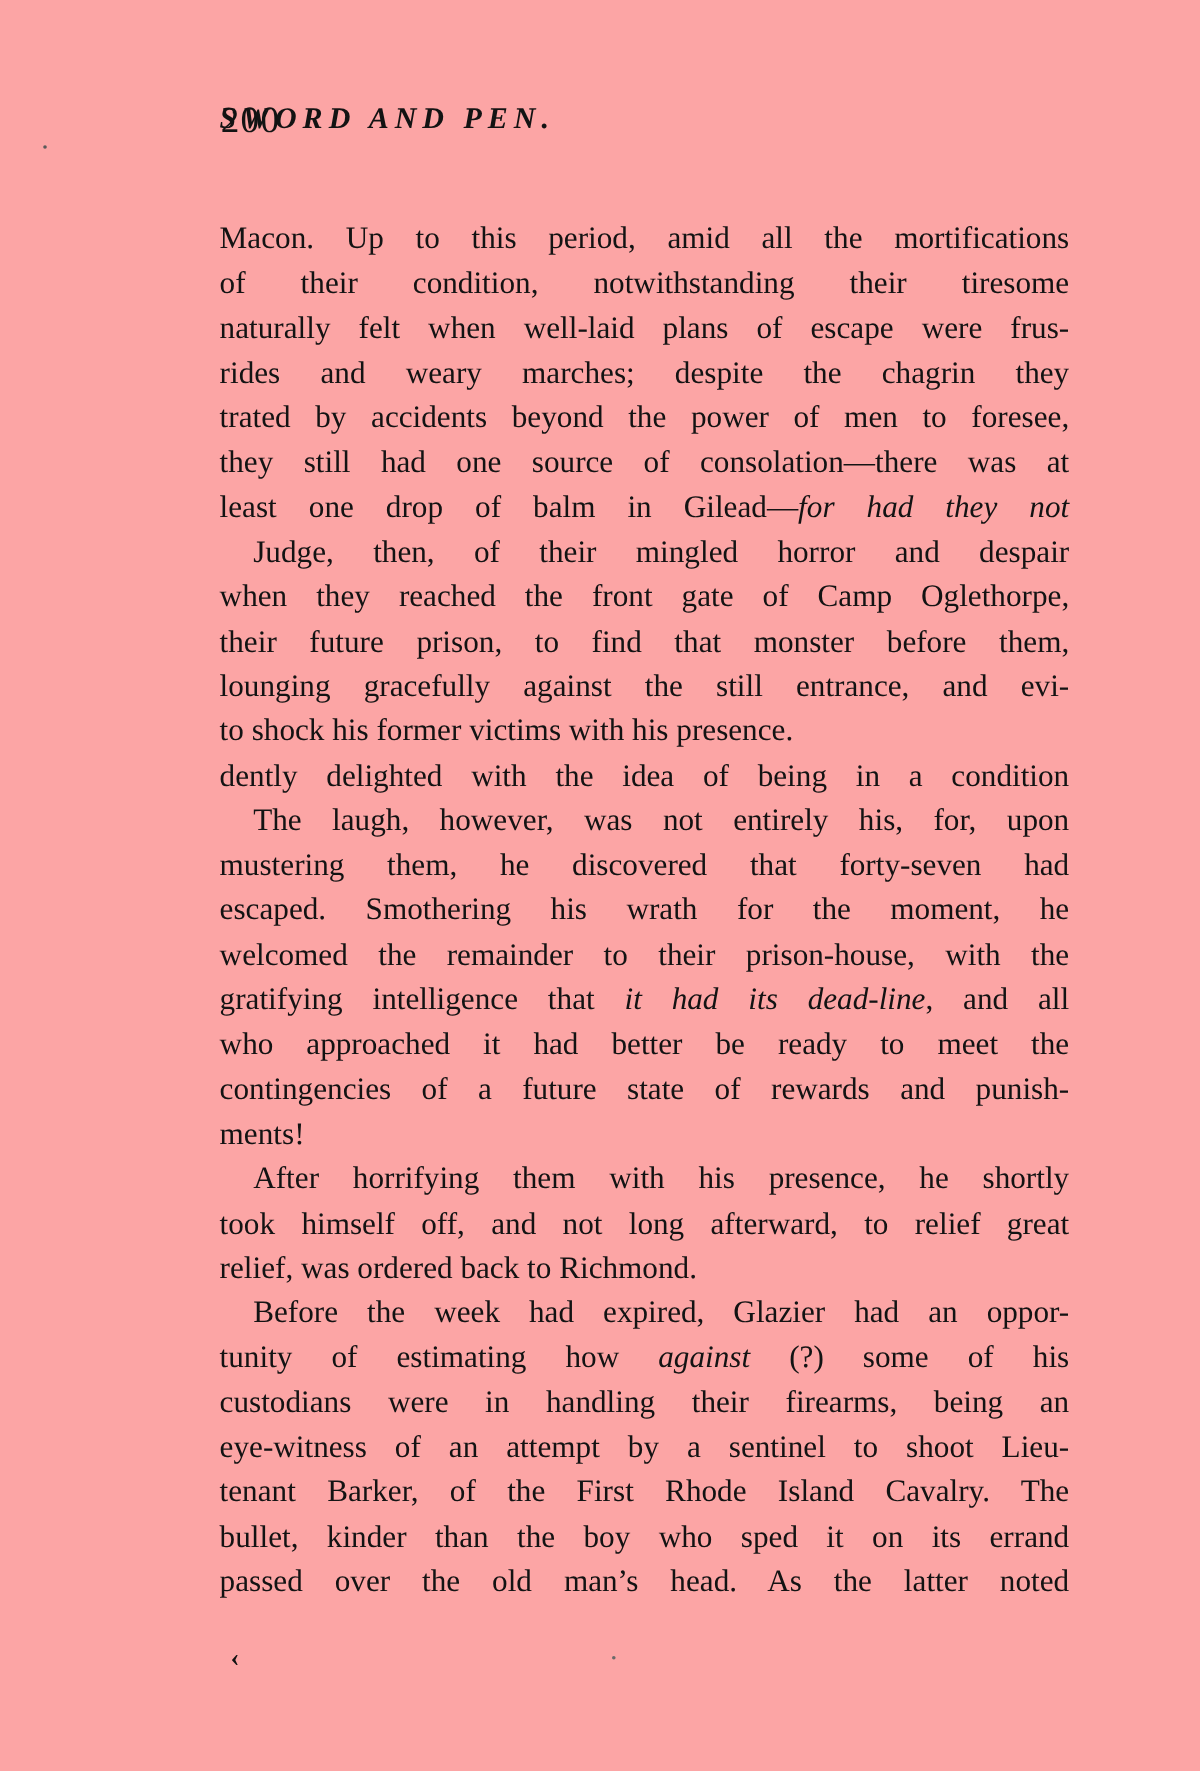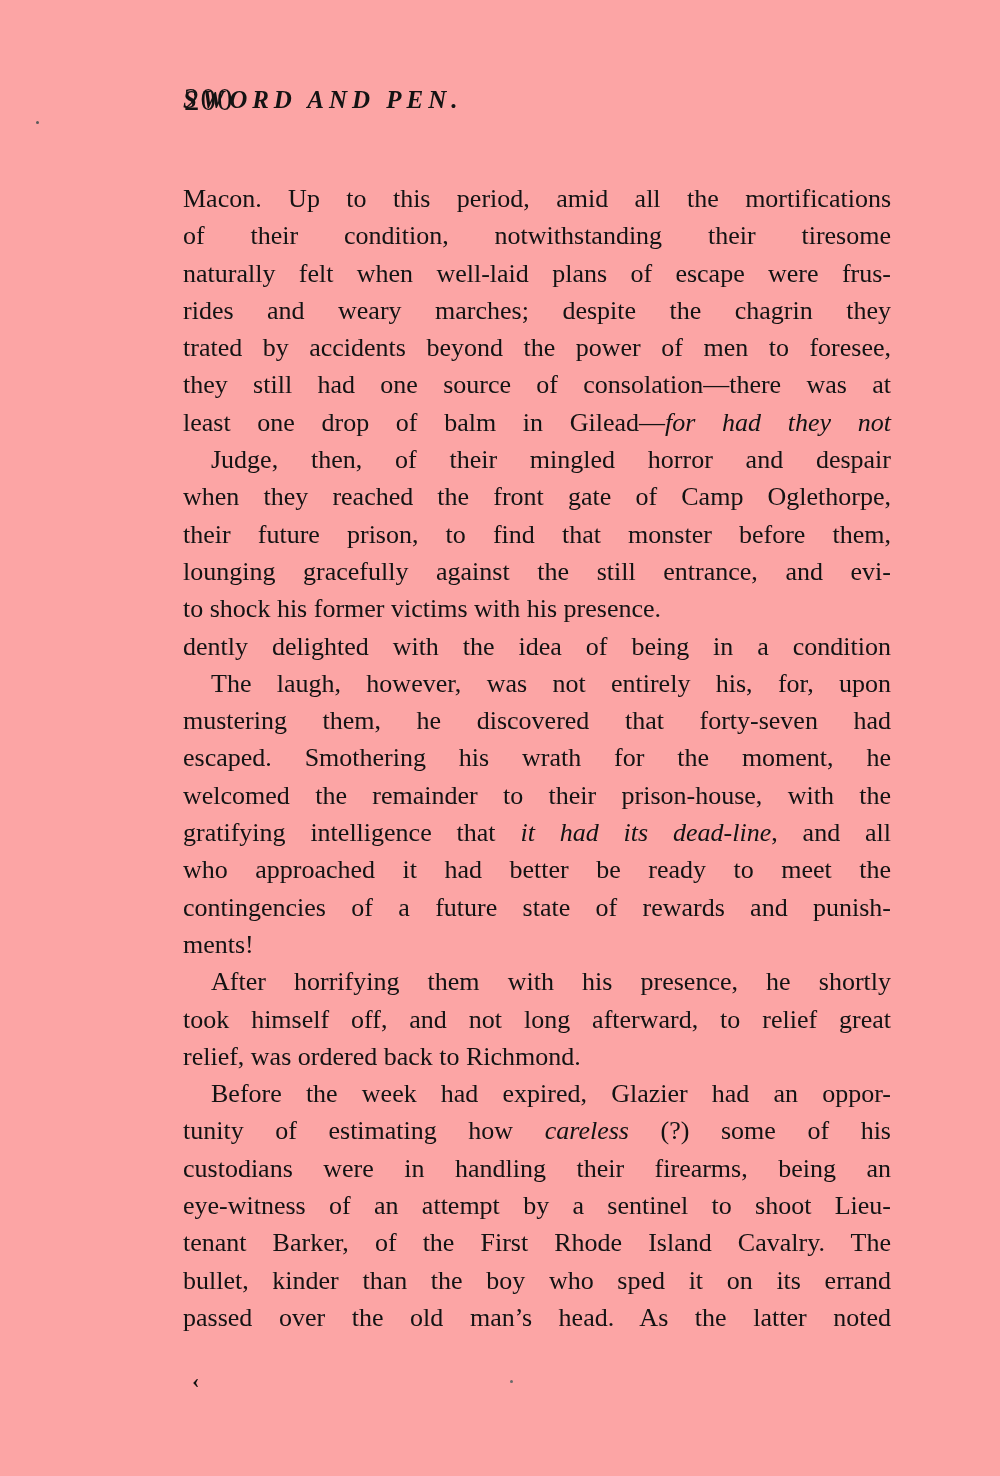--- a/index.html
+++ b/index.html
@@ -71,21 +71,21 @@
       <div class="line"><span>escaped.  Smothering his wrath for the moment, he</span></div>
       <div class="line"><span>welcomed the remainder to their prison-house, with the</span></div>
       <div class="line"><span>gratifying intelligence that </span><span class="it">it had its dead-line</span><span>, and all</span></div>
       <div class="line"><span>who approached it had better be ready to meet the</span></div>
       <div class="line"><span>contingencies of a future state of rewards and punish-</span></div>
       <div class="line last"><span>ments!</span></div>
       <div class="line indent"><span>After horrifying them with his presence, he shortly</span></div>
       <div class="line"><span>took himself off, and not long afterward, to relief great</span></div>
       <div class="line last"><span>relief, was ordered back to Richmond.</span></div>
       <div class="line indent"><span>Before the week had expired, Glazier had an oppor-</span></div>
-      <div class="line"><span>tunity of estimating how </span><span class="it">careless</span><span> (?) some of his</span></div>
+      <div class="line"><span>tunity of estimating how </span><span class="it">against</span><span> (?) some of his</span></div>
       <div class="line"><span>custodians were in handling their firearms, being an</span></div>
       <div class="line"><span>eye-witness of an attempt by a sentinel to shoot Lieu-</span></div>
       <div class="line"><span>tenant Barker, of the First Rhode Island Cavalry. The</span></div>
       <div class="line"><span>bullet, kinder than the boy who sped it on its errand</span></div>
       <div class="line"><span>passed over the old man’s head.  As the latter noted</span></div>
     </div>
   <div class="speck-a"></div>
   <div class="speck-b"></div>
   <div class="stray-mark">‹</div>
 </div>

